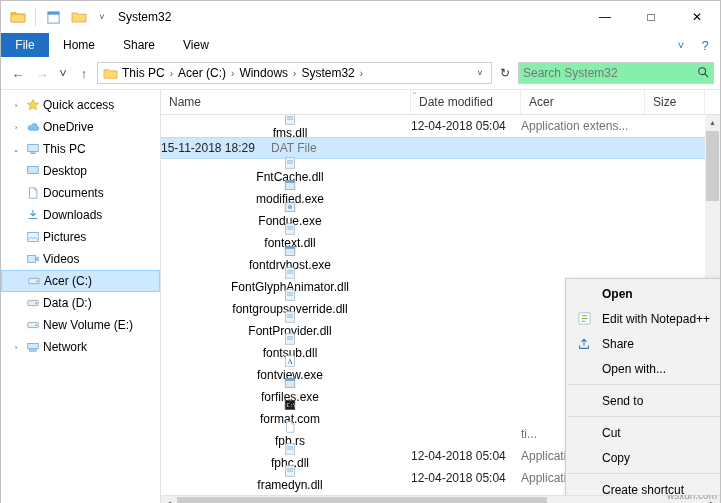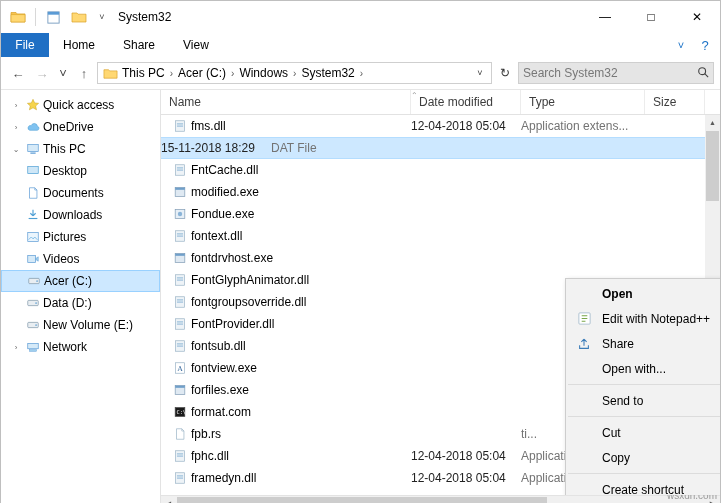--- a/index.html
+++ b/index.html
@@ -33,42 +33,42 @@
   .nav-btn{width:22px;height:22px;display:flex;align-items:center;justify-content:center;color:#4a4a4a;font-size:13px;}
   .nav-btn.dim{color:#b9b9b9;}
   .nav-small{width:16px;}
   .crumbbox{flex:1;height:22px;border:1px solid #cfcfcf;background:#fff;display:flex;align-items:center;padding:0 2px;box-sizing:border-box;min-width:0;}
   .crumb-ico{width:20px;display:flex;align-items:center;justify-content:center;}
   .crumb{display:flex;align-items:center;font-size:12px;padding:0 2px;white-space:nowrap;}
   .crumb-sep{color:#5a5a5a;font-size:10px;padding:0 3px;}
   .crumb-end{margin-left:auto;display:flex;align-items:center;}
   .crumb-caret{width:18px;text-align:center;font-size:9px;color:#333;}
   .refresh{width:22px;height:22px;display:flex;align-items:center;justify-content:center;font-size:12px;color:#333;}
-  .searchbox{width:196px;height:22px;border:1px solid #cfcfcf;display:flex;align-items:center;padding:0 4px;box-sizing:border-box;background:#e5e5e5;}
+  .searchbox{width:196px;height:22px;border:1px solid #cfcfcf;display:flex;align-items:center;padding:0 4px;box-sizing:border-box;background:#86efac;}
   .search-text{flex:1;color:#777;font-size:12px;}
   .search-ico{color:#555;font-size:11px;}
 
   
   .body{display:flex;height:421px;}
   .sidebar{width:160px;background:#fff;border-right:1px solid #e3e3e3;padding-top:4px;box-sizing:border-box;}
   .s-item{height:22px;display:flex;align-items:center;font-size:12px;padding-left:8px;white-space:nowrap;}
   .s-item .chev{width:14px;font-size:8px;color:#6d6d6d;display:flex;align-items:center;justify-content:center;}
   .s-item .ico{width:20px;display:flex;align-items:center;justify-content:center;}
   .s-item.sel{background:#cde8ff;border:1px solid #99d1ff;box-sizing:border-box;}
   .s-item.indent .chev{visibility:hidden;}
 
   .content{flex:1;position:relative;display:flex;flex-direction:column;min-width:0;}
   .colhead{height:24px;display:flex;align-items:center;border-bottom:1px solid #e2e2e2;font-size:12px;color:#3d3d3d;background:#fff;position:relative;}
   .ch{padding-left:8px;box-sizing:border-box;border-right:1px solid #ececec;height:24px;line-height:24px;overflow:hidden;white-space:nowrap;}
   .sortcaret{position:absolute;left:250px;top:1px;font-size:8px;color:#9a9a9a;}
 
   .filelist{flex:1;overflow:hidden;position:relative;background:#fff;}
   .row{height:22px;display:flex;align-items:center;font-size:12px;white-space:nowrap;}
   .row.sel{background:#cde8ff;border-top:1px solid #b4ddff;border-bottom:1px solid #b4ddff;box-sizing:border-box;}
-  .c-name{width:250px;display:flex;align-items:center;padding-left:8px;box-sizing:border-box;overflow:hidden;}
+  .c-name{width:250px;display:flex;align-items:center;padding-left:8px;box-sizing:border-box;overflow:hidden;flex-direction:column;}
   .c-name .fi{width:22px;display:flex;align-items:center;justify-content:center;}
   .c-date{width:110px;color:#222;}
   .c-type{width:124px;color:#737373;overflow:hidden;}
   .c-size{width:60px;color:#222;text-align:right;}
 
   
   .vscroll{position:absolute;right:0;top:0;width:15px;height:100%;background:#f0f0f0;}
   .vs-arrow{height:15px;display:flex;align-items:center;justify-content:center;font-size:7px;color:#5a5a5a;}
   .vs-thumb{position:absolute;left:1px;width:13px;background:#cdcdcd;}
 
@@ -286,21 +286,21 @@
             </svg>
           </span>
         <span>Network</span>
       </div>
     </div>
 
     <div class="content">
       <div class="colhead">
         <div class="ch" style="width:250px">Name</div>
         <div class="ch" style="width:110px">Date modified</div>
-        <div class="ch" style="width:124px">Type</div>
+        <div class="ch" style="width:124px">Acer</div>
         <div class="ch" style="width:60px">Size</div>
         <div class="sortcaret">⌃</div>
       </div>
 
       <div class="filelist">
 
         <div class="row">
           <div class="c-name">
             <span class="fi">
                 <svg width="14" height="14" viewBox="0 0 16 16">

